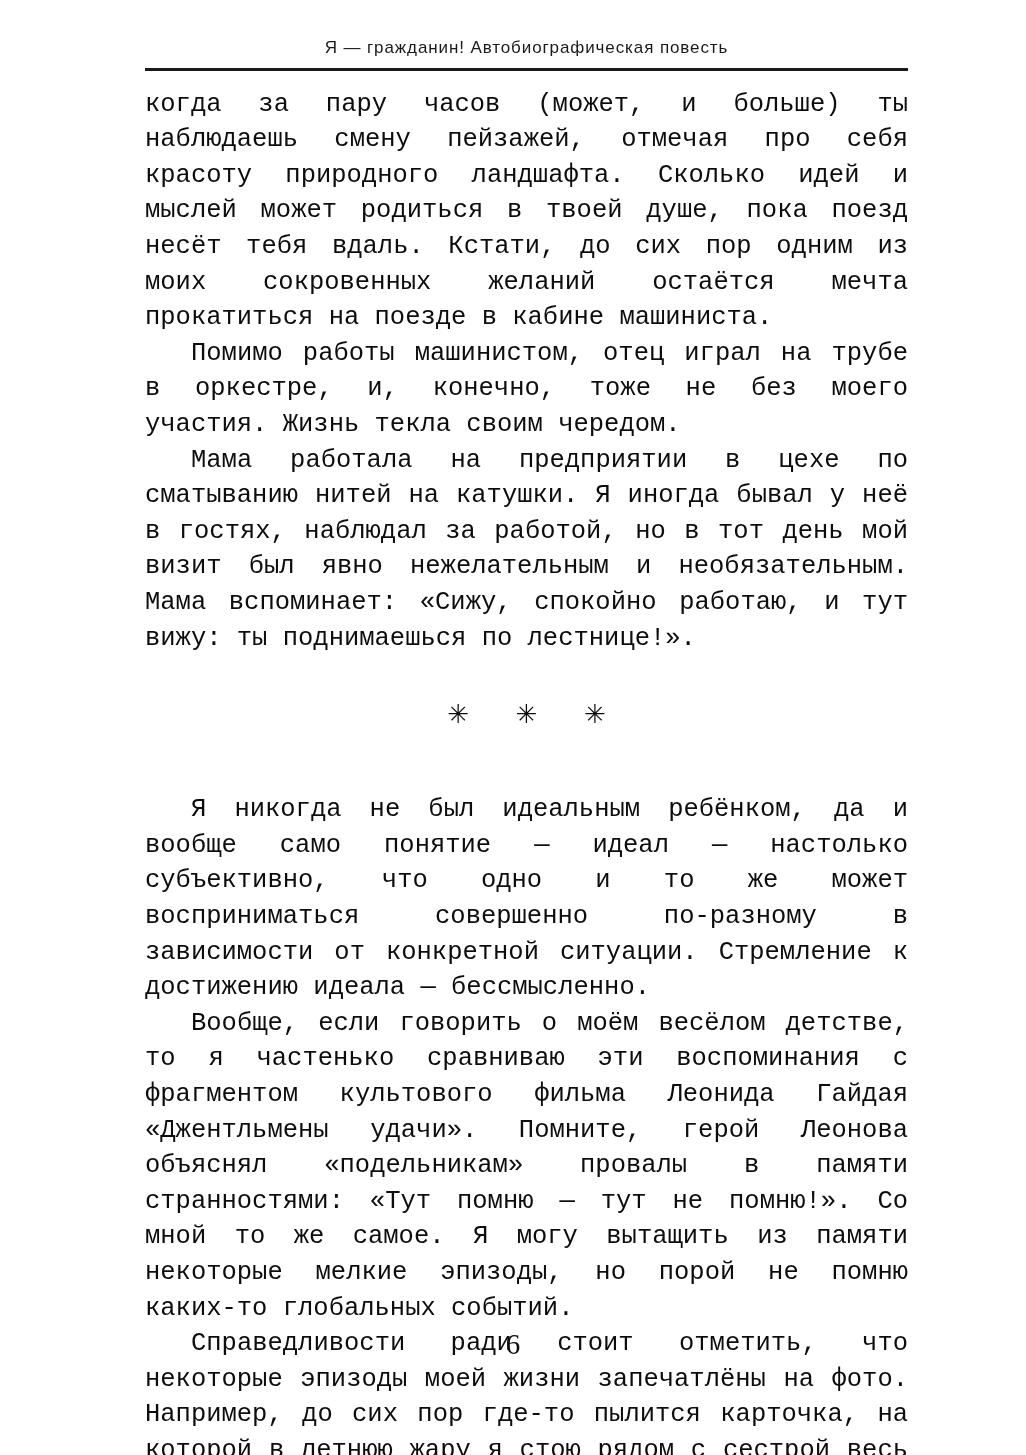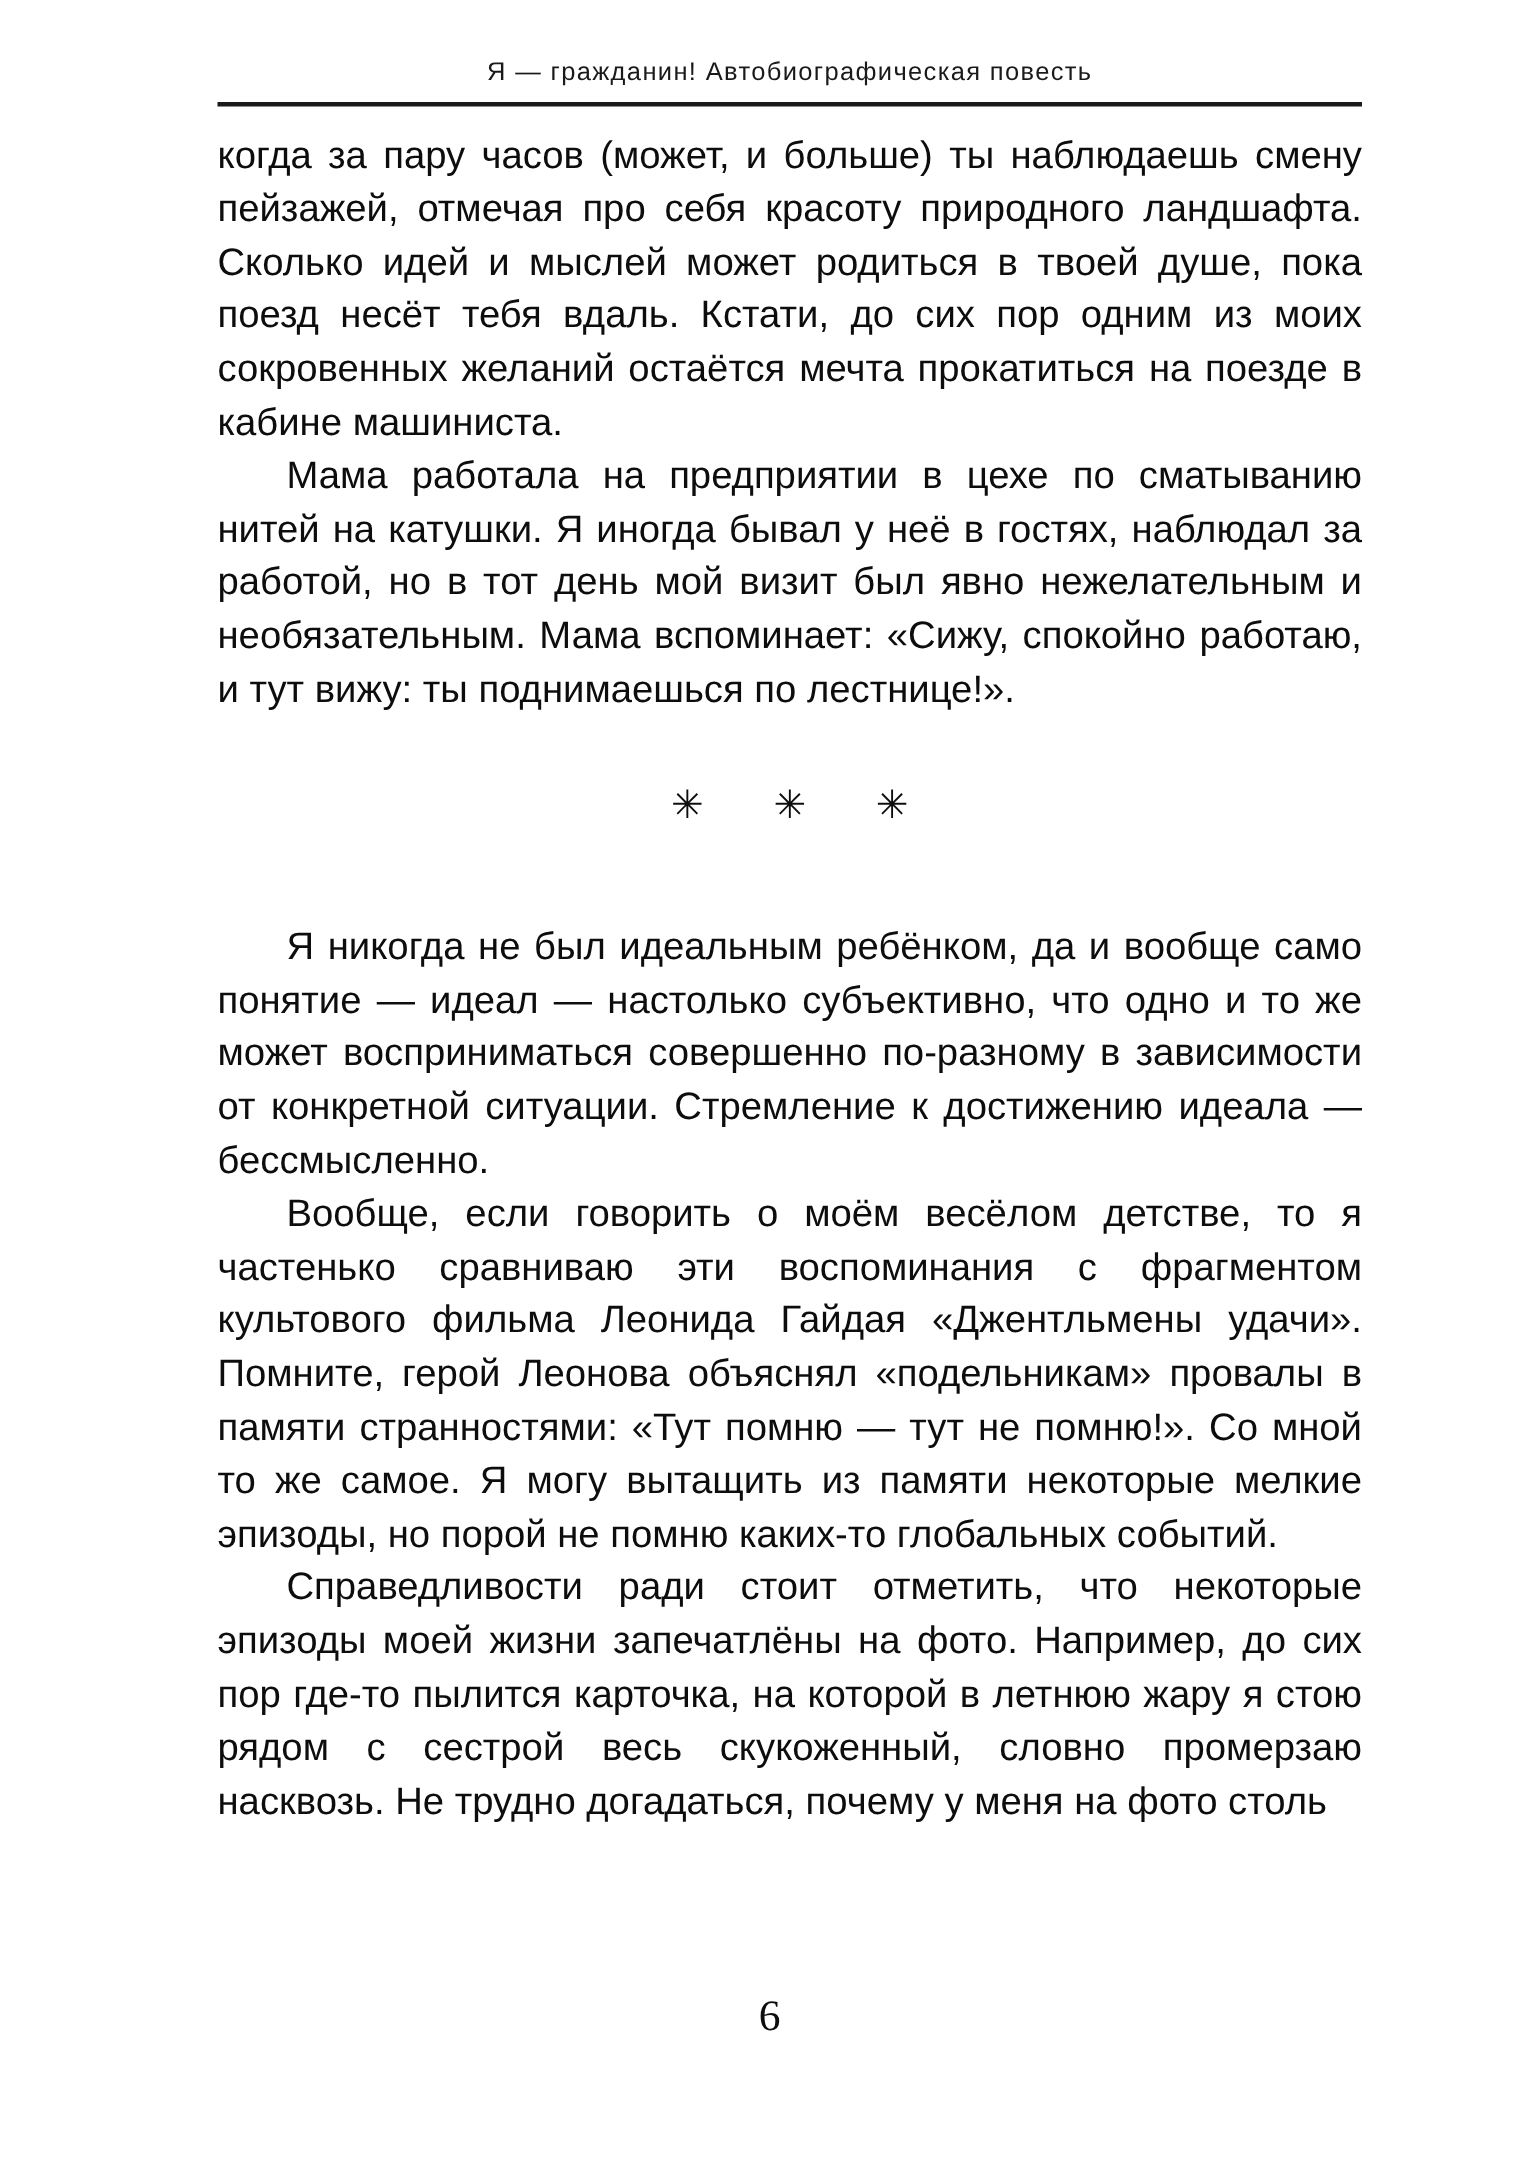--- a/index.html
+++ b/index.html
@@ -32,21 +32,21 @@
     white-space: nowrap;
   }
   .head-rule {
     margin-top: 10px;
     height: 0;
     border-top: 3px solid #1a1a1a;
     width: 100%;
   }
   .body-text {
     margin-top: 16px;
-    font-family: Liberation Sans, sans-serif;
+    font-family: Liberation Mono, monospace;
     font-size: 25.5px;
     line-height: 35.6px;
     color: #0d0d0d;
     text-align: justify;
     text-justify: inter-word;
     hyphens: manual;
   }
   .body-text p {
     margin: 0;
     text-indent: 46px;
@@ -83,20 +83,21 @@
 <div class="page">
 
   <div class="content">
 
     <div class="running-head">Я — гражданин! Автобиографическая повесть</div>
 
     <div class="head-rule"></div>
 
     <div class="body-text">
       <p class="no-indent">когда за пару часов (может, и больше) ты наблюдаешь смену пейзажей, отмечая про себя красоту природного ландшафта. Сколько идей и мыслей может родиться в твоей душе, пока поезд несёт тебя вдаль. Кстати, до сих пор одним из моих сокровенных желаний остаётся мечта прокатиться на поезде в кабине машиниста.</p>
+      <p>Помимо работы машинистом, отец играл на трубе в оркестре, и, конечно, тоже не без моего участия. Жизнь текла своим чередом.</p>
       <p>Мама работала на предприятии в цехе по сматыванию нитей на катушки. Я иногда бывал у неё в гостях, наблюдал за работой, но в тот день мой визит был явно нежелательным и необязательным. Мама вспоминает: «Сижу, спокойно работаю, и тут вижу: ты поднимаешься по лестнице!».</p>
     </div>
 
     <div class="separator">✳ ✳ ✳</div>
 
     <div class="body-text" style="margin-top:16px;">
       <p>Я никогда не был идеальным ребёнком, да и вообще само понятие — идеал — настолько субъективно, что одно и то же может восприниматься совершенно по-разному в зависимости от конкретной ситуации. Стремление к достижению идеала — бессмысленно.</p>
       <p>Вообще, если говорить о моём весёлом детстве, то я частенько сравниваю эти воспоминания с фрагментом культового фильма Леонида Гайдая «Джентльмены удачи». Помните, герой Леонова объяснял «подельникам» провалы в памяти странностями: «Тут помню — тут не помню!». Со мной то же самое. Я могу вытащить из памяти некоторые мелкие эпизоды, но порой не помню каких-то глобальных событий.</p>
       <p>Справедливости ради стоит отметить, что некоторые эпизоды моей жизни запечатлёны на фото. Например, до сих пор где-то пылится карточка, на которой в летнюю жару я стою рядом с сестрой весь скукоженный, словно промерзаю насквозь. Не трудно догадаться, почему у меня на фото столь</p>
     </div>

